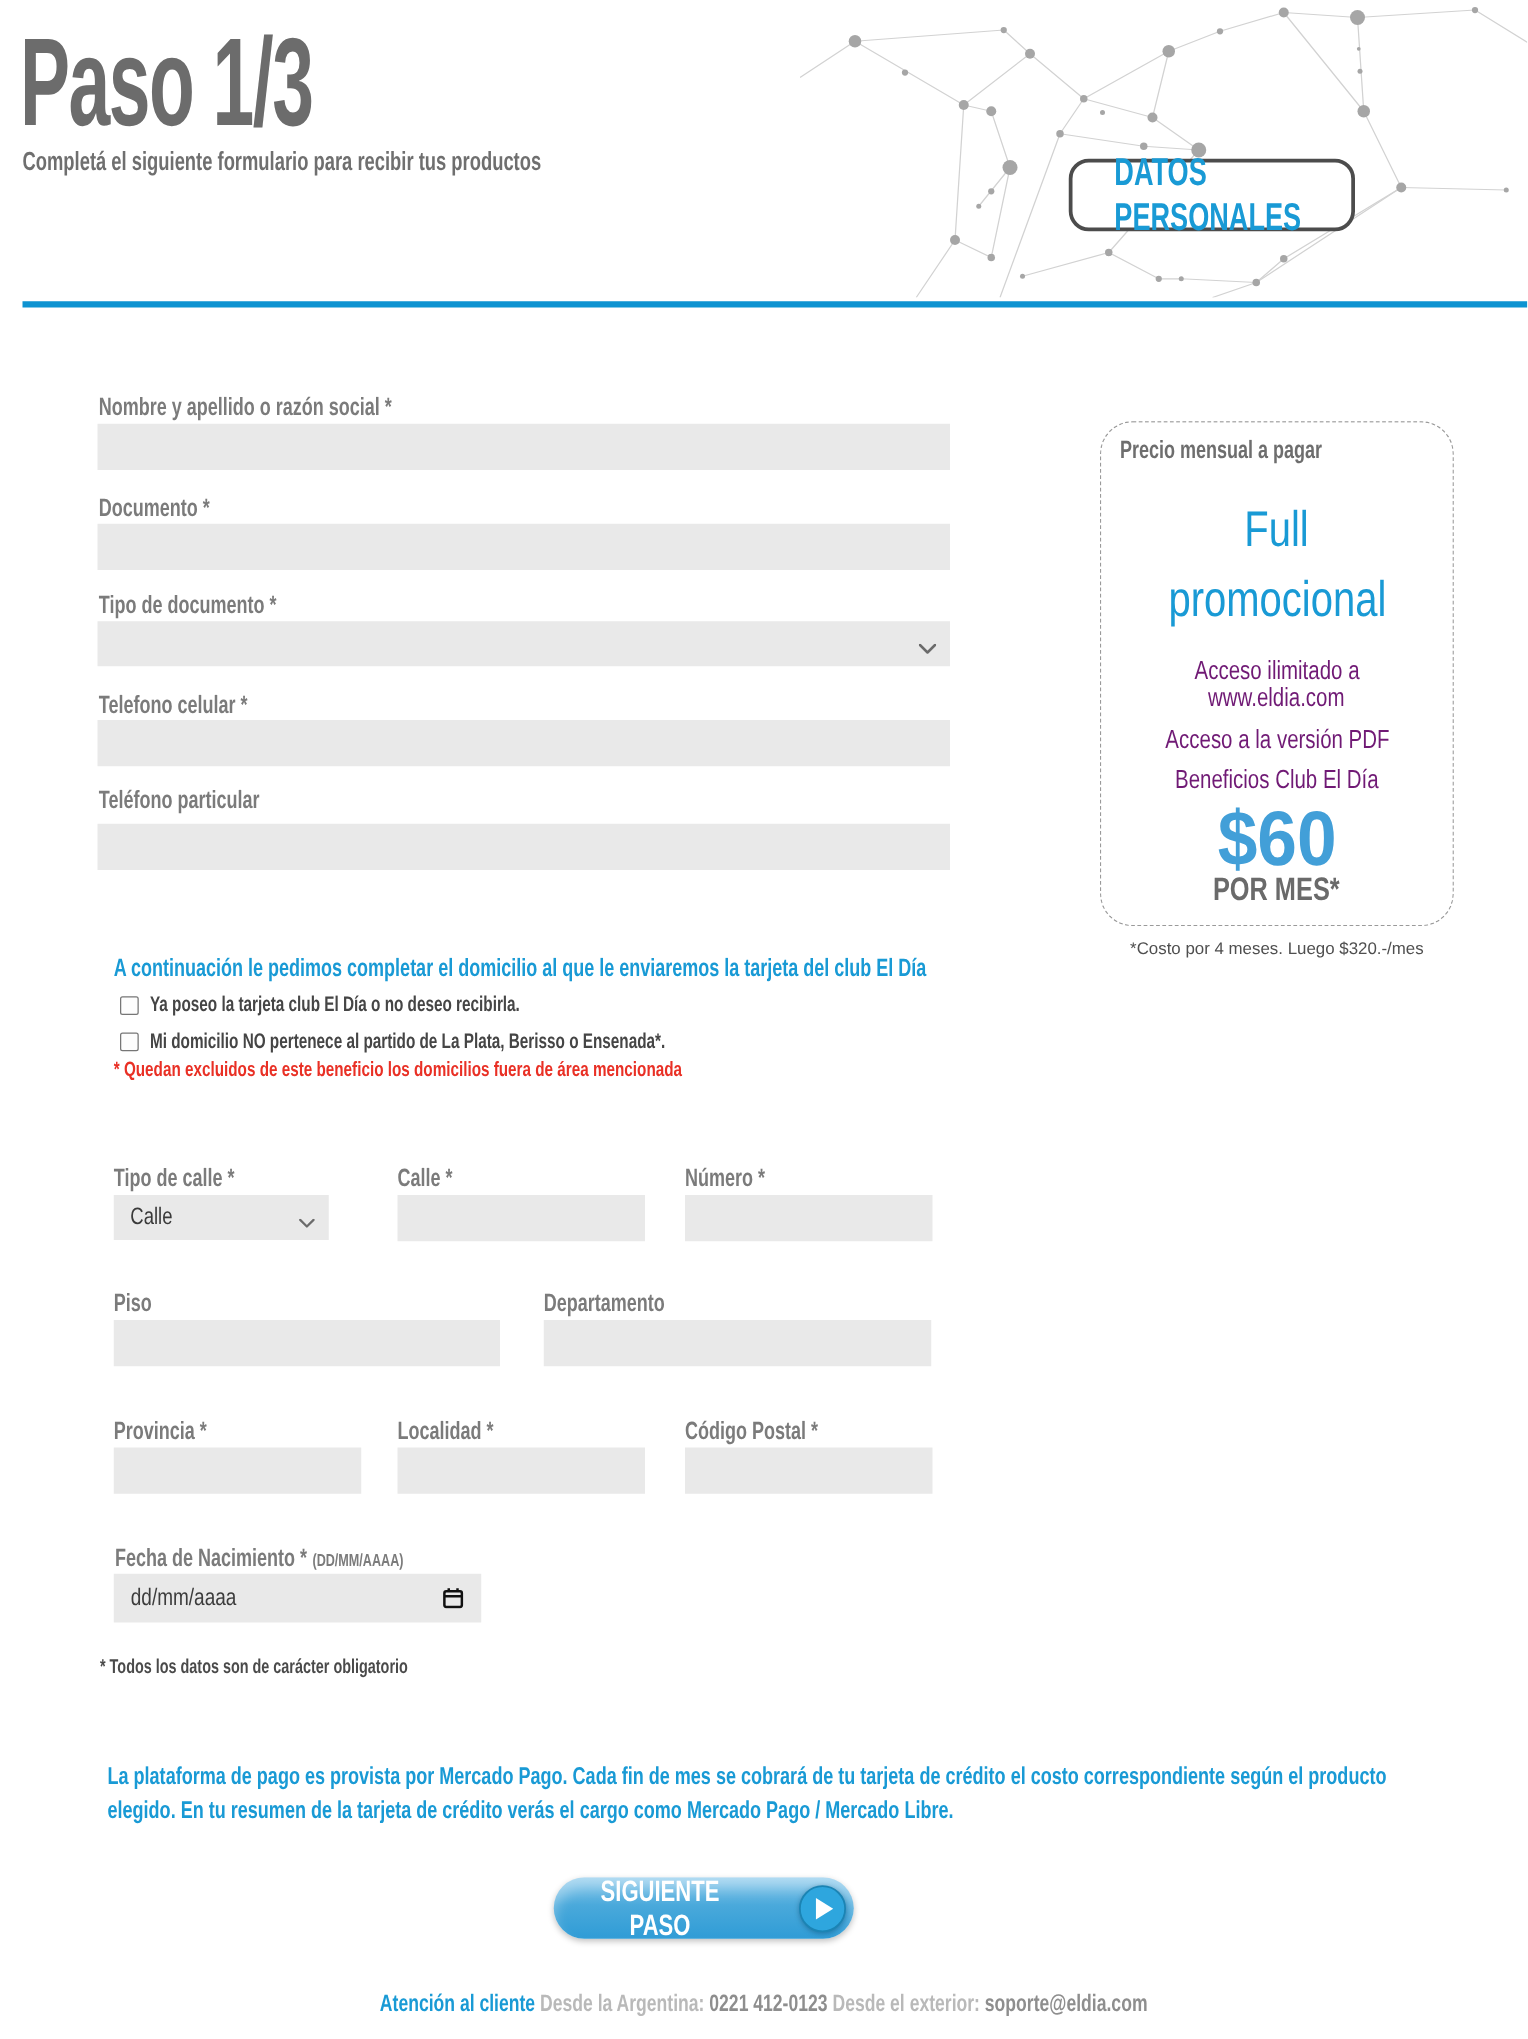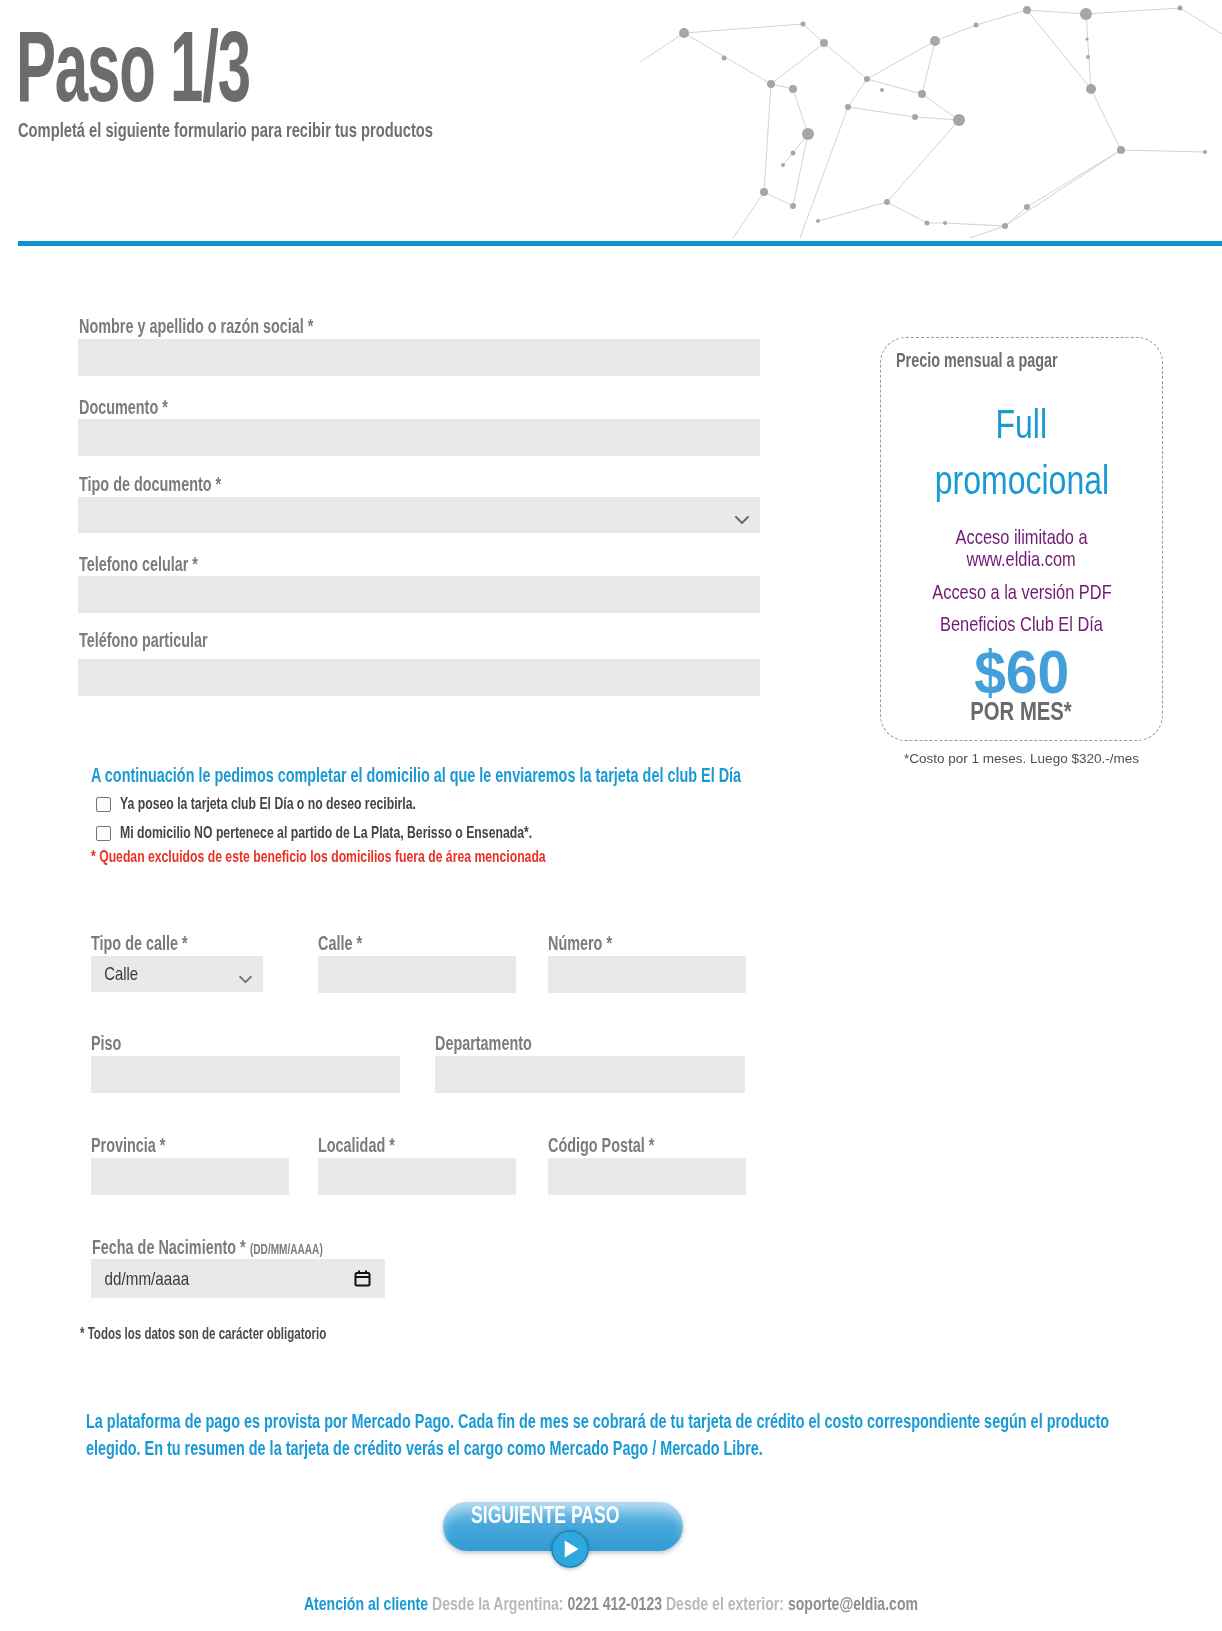--- a/index.html
+++ b/index.html
@@ -74,21 +74,21 @@
                    font-size:16px; font-weight:bold; color:#4a4a4a; }
 
   .paypara { position:absolute; left:86px; top:1408px; z-index:2;
              width:1420px; transform:scaleX(.74); transform-origin:left top;
              font-size:19.5px; line-height:27px; font-weight:bold; color:#199ad5; }
 
   .nextbtn { position:absolute; left:443px; top:1502px; width:240px; height:49px; z-index:2;
              border:0; border-radius:25px; cursor:pointer;
              background:linear-gradient(#8ccaec, #4aa9db 45%, #2f9cd6);
              box-shadow:inset 0 8px 10px rgba(255,255,255,.35), 0 2px 5px rgba(0,0,0,.25);
-             display:flex; align-items:center; justify-content:space-between; padding:0 5px 0 19px;flex-direction:column; }
+             display:flex; align-items:center; justify-content:space-between; padding:0 5px 0 19px; }
   .nextbtn-label { font-size:23.5px; font-weight:bold; color:#ffffff; transform:scaleX(.75); transform-origin:left center; }
   .playwrap { flex:none; width:40px; height:40px; filter:drop-shadow(0 1px 2px rgba(0,40,70,.35)); }
 
   .footer { position:absolute; left:0; top:1593px; width:1222px; text-align:center; z-index:2;
             font-size:19px; font-weight:bold; }
   .footer .cxc { transform:scaleX(.74); }
   .f-blue  { color:#199ad5; }
   .f-light { color:#b9b9b9; }
   .f-dark  { color:#8e8e8e; }
 </style>
@@ -142,20 +142,23 @@
       <circle cx="387" cy="207" r="3"></circle>
         <circle cx="540" cy="8" r="2.5"></circle>
         <circle cx="565" cy="152" r="2"></circle>
     </g>
   </svg>
 
   <div class="title">Paso 1/3</div>
   <div class="subtitle">
     <span class="cx">Completá el siguiente formulario para recibir tus productos</span>
   </div>
+  <div class="badge">
+    <span class="badge-text">DATOS PERSONALES</span>
+  </div>
   <div class="divider"></div>
 
   <div class="flabel" style="left:79px; top:315px">
     <span class="cx">Nombre y apellido o razón social *</span></div>
   <input class="inp wide" style="top: 339px;" type="text">
 
   <div class="flabel" style="left:79px; top:396px">
     <span class="cx">Documento *</span></div>
   <input class="inp wide" style="top: 419px;" type="text">
 
@@ -190,21 +193,21 @@
       <span class="cxc">www.eldia.com</span></div>
     <div class="cline benefit" style="top:242px">
       <span class="cxc">Acceso a la versión PDF</span></div>
     <div class="cline benefit" style="top:274px">
       <span class="cxc">Beneficios Club El Día</span></div>
     <div class="cline price" style="top:298px">
       <span class="cxc">$60</span></div>
     <div class="cline period" style="top:358px">
       <span class="cxc">POR MES*</span></div>
   </div>
-  <div class="card-footnote">*Costo por 1 meses. Luego $320.-/mes</div>
+  <div class="card-footnote">*Costo por 4 meses. Luego $320.-/mes</div>
 
   <div class="addr-heading">
     <span class="cx" style="transform:scaleX(.72)">A continuación le pedimos completar el domicilio al que le enviaremos la tarjeta del club El Día</span></div>
 
   <div class="chkrow" style="top:823px">
     <input type="checkbox" class="chk" style="">
     <span class="chklabel">Mi domicilio NO pertenece al partido de La Plata, Berisso o Ensenada*.</span>
   </div>
   <div class="chkrow" style="top:794px">
     <input type="checkbox" class="chk" style="">

